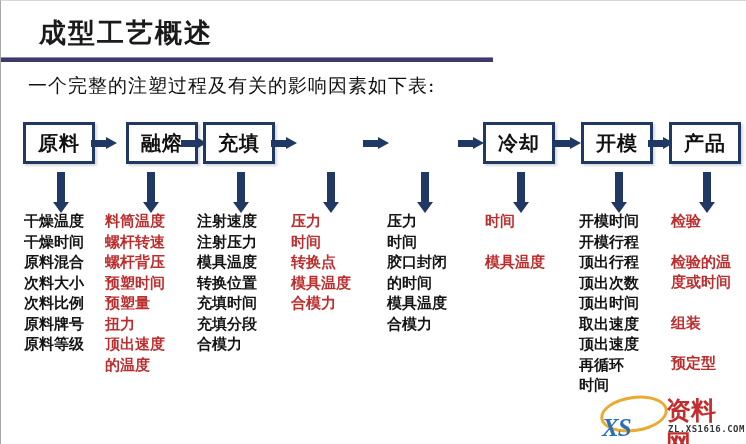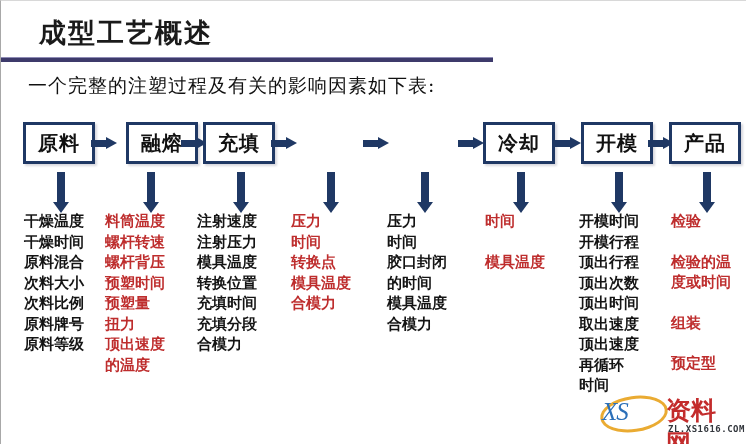--- a/index.html
+++ b/index.html
@@ -150,24 +150,24 @@
   .watermark {
     position: absolute;
     right: 6px;
     bottom: 4px;
     width: 140px;
     height: 46px;
   }
   .wm-xs {
     position: absolute;
     left: 2px;
-    top: 4px;
+    top: 20px;
     font-size: 25px;
     font-style: italic;
-    font-weight: normal;
+    font-weight: bold;
     color: #2b6fb8;
     font-family: "Liberation Serif", "DejaVu Serif", serif;
     letter-spacing: -1px;
   }
   .wm-ring {
     position: absolute;
     left: 0px;
     top: 2px;
     width: 62px;
     height: 30px;

